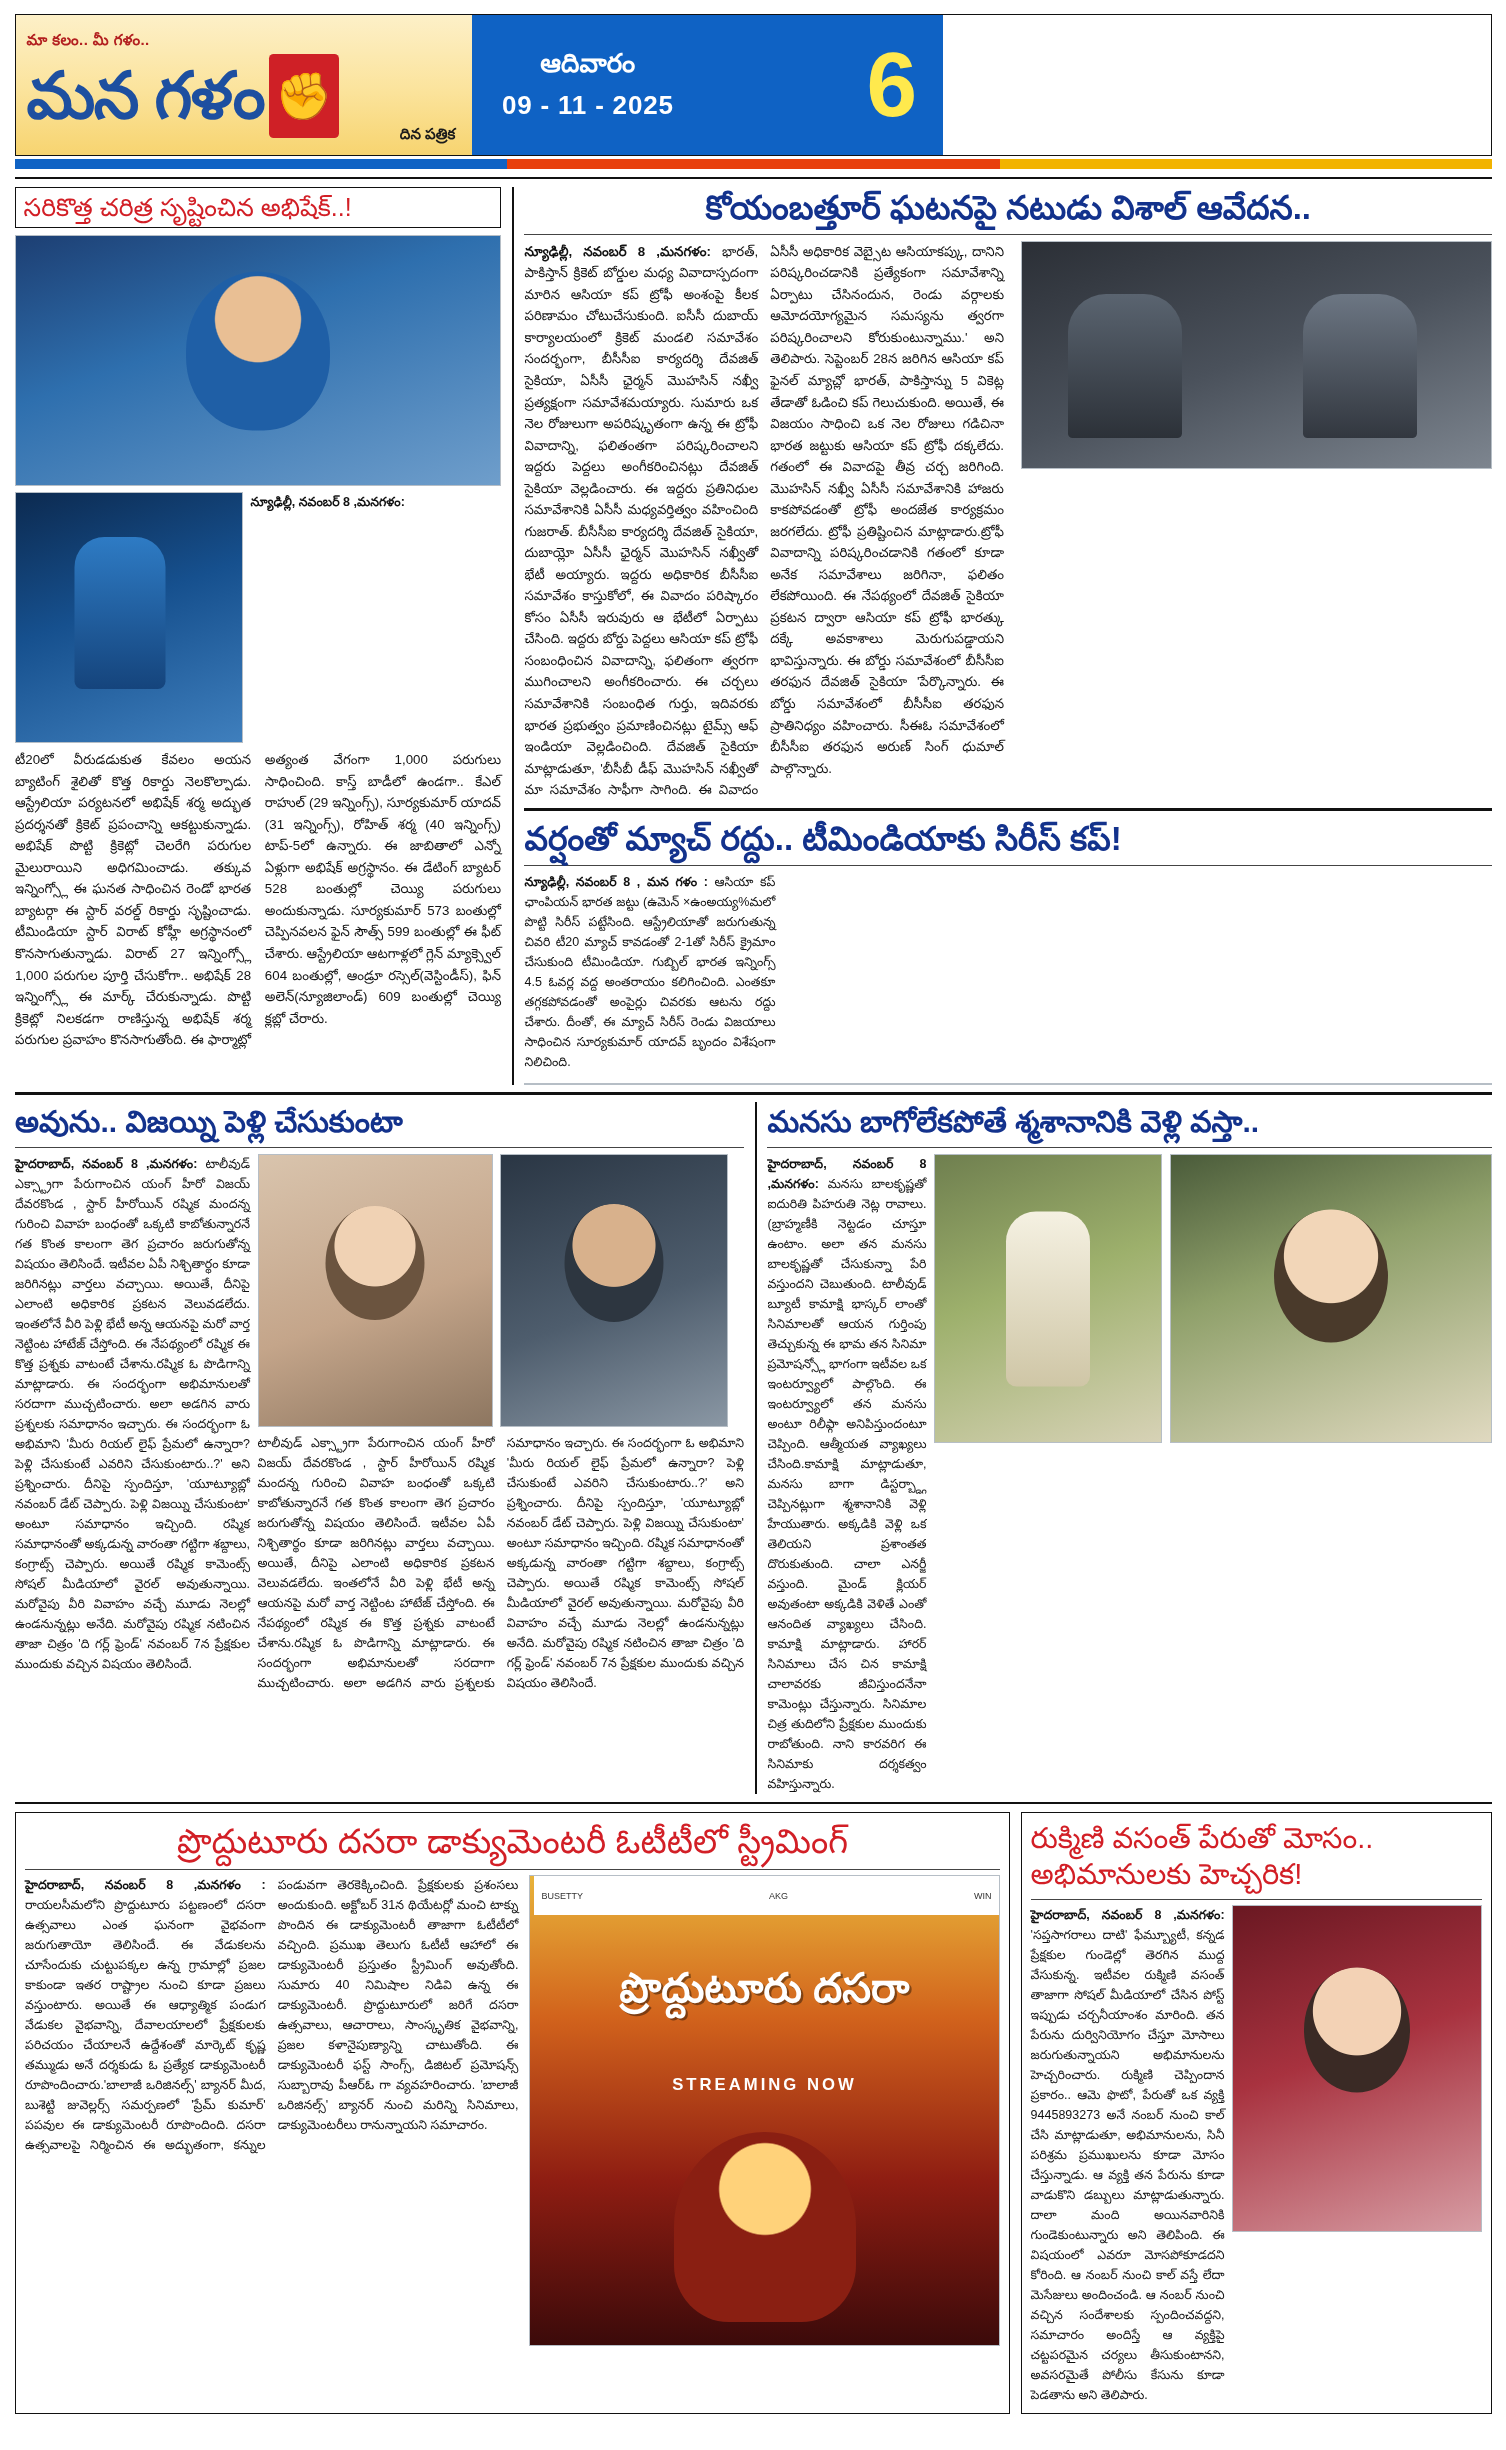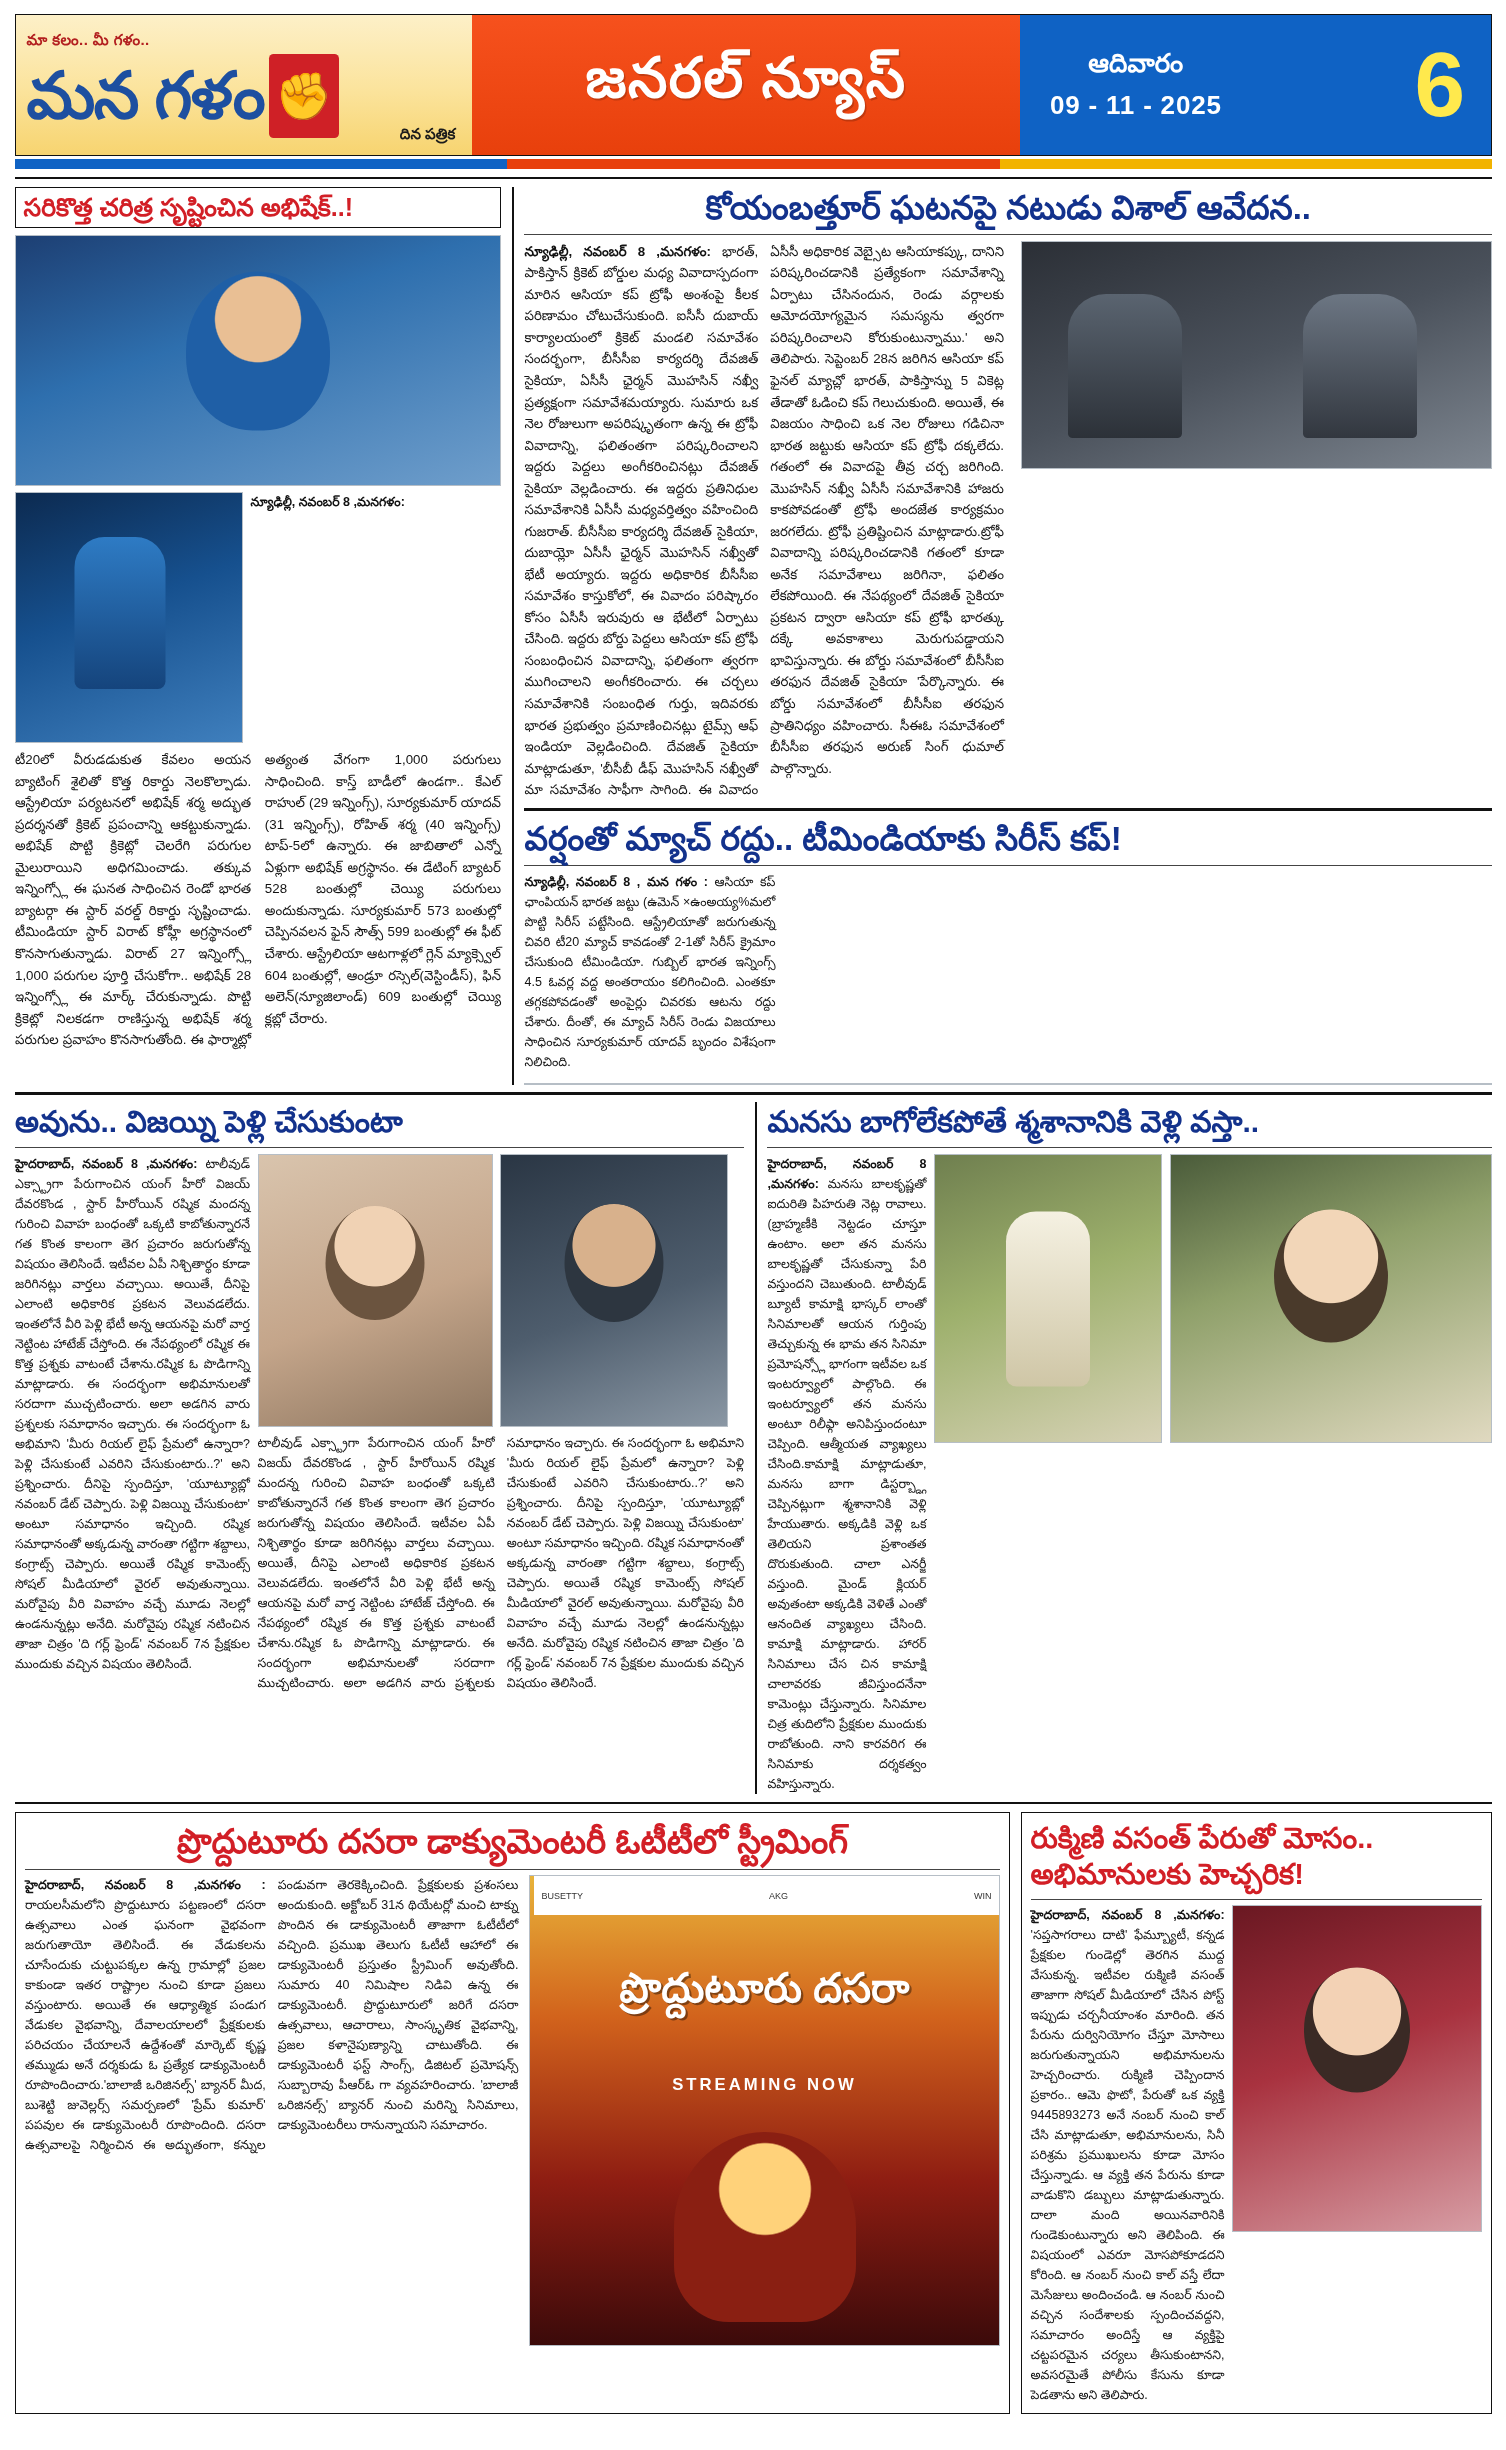--- a/index.html
+++ b/index.html
@@ -88,21 +88,21 @@
   .hr-thin  { height: 0.8px; background: #444; margin: 6px 0; }
 
   .hl-box {
     border: 1.5px solid #111;
     padding: 4.6px 7.6px 3px 7.6px;
     display: inline-block;
   }
   .headline-red {
     color: #d21f26;
     font-size: 25px;
-    font-weight: bold;
+    font-weight: normal;
     line-height: 1.25;
   }
   .headline-blue {
     color: #13328c;
     font-size: 33px;
     font-weight: bold;
     line-height: 1.25;
   }
   .headline-dark {
     color: #13328c;
@@ -162,23 +162,20 @@
 
   <div class="masthead">
     <div class="mh-logo">
       <div class="mh-tag">మా కలం.. మీ గళం..</div>
       <div class="mh-title-row">
         <div class="mh-title">మన గళం</div>
         <div class="fist-box">✊</div>
       </div>
       <div class="mh-sub">దిన పత్రిక</div>
     </div>
-    <div class="mh-mid">
-      <span>జనరల్  న్యూస్</span>
-    </div>
     <div class="mh-right">
       <div class="mh-dateblock">
         <div class="mh-day">ఆదివారం</div>
         <div class="mh-date">09 - 11 - 2025</div>
       </div>
       <div class="mh-pageno">6</div>
     </div>
   </div>
   <div class="mh-strip">
     <div style="background:#0f62c4"></div>

